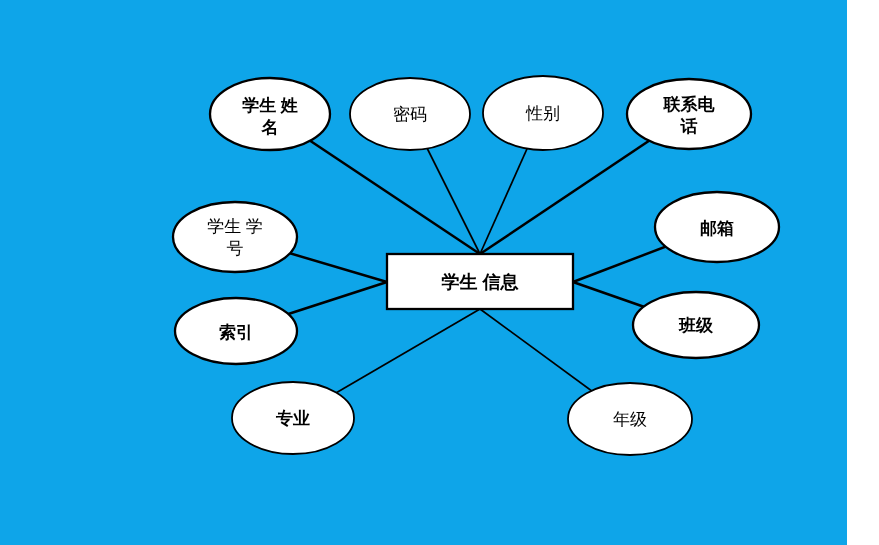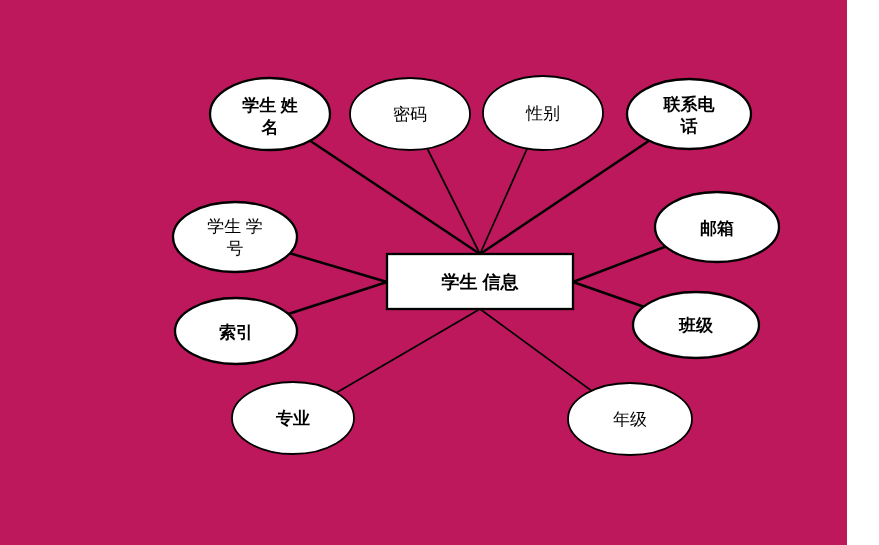--- a/index.html
+++ b/index.html
@@ -5,21 +5,21 @@
   html, body {
     margin: 0;
     padding: 0;
     background: #ffffff;
     font-family: "Liberation Sans", sans-serif;
   }
   #canvas {
     position: relative;
     width: 847px;
     height: 545px;
-    background: #be185d;
+    background: #0ea5e9;
     overflow: hidden;
   }
   svg { display: block; }
   .connector {
     stroke: #000000;
     fill: none;
   }
   .connector.thick { stroke-width: 2.5; }
   .connector.thin  { stroke-width: 1.7; }
   .attr-ellipse {

